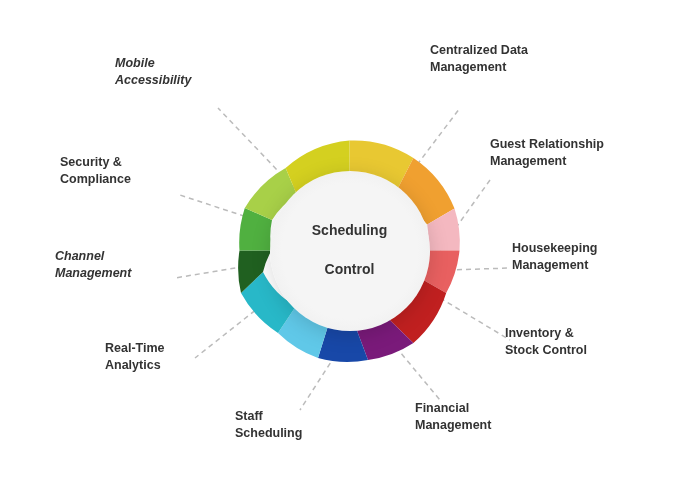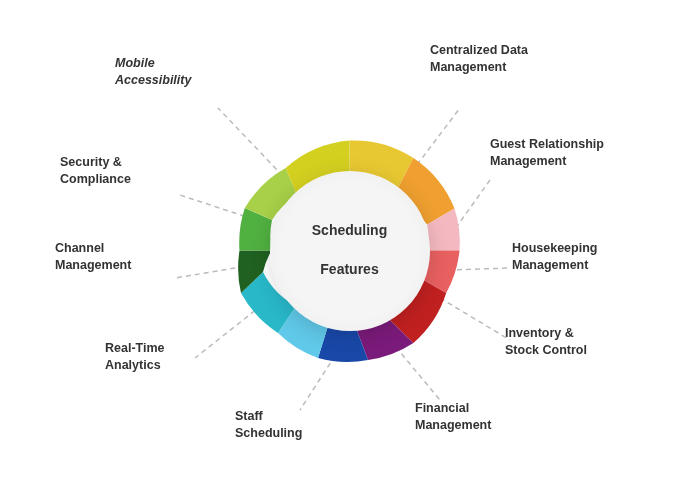--- a/index.html
+++ b/index.html
@@ -100,21 +100,21 @@
 
     <path d="M 244.8 208 A 110 110 0 0 1 285.6 168 L 297 195 A 78 78 0 0 0 272 220 Z" fill="#a8d048"></path>
 
     <path d="M 285.6 168 A 110 110 0 0 1 349.5 140.5 L 349.5 172.5 A 78 78 0 0 0 297 195 Z" fill="#d4d020"></path>
   </svg>
 
   <div class="center-circle">
     <div class="center-text">
       <span>Scheduling</span><br>
       <br>
-      <span>Features</span>
+      <span>Control</span>
     </div>
   </div>
 
   <div class="label" style="left:115px;top:55px;width:110px;font-style:italic;">
     <span>Mobile<br>Accessibility</span>
   </div>
 
   <div class="label" style="left:430px;top:42px;width:140px;">
     <span>Centralized Data<br>Management</span>
   </div>
@@ -136,21 +136,21 @@
   </div>
 
   <div class="label" style="left:105px;top:340px;width:110px;">
     <span>Real-Time<br>Analytics</span>
   </div>
 
   <div class="label" style="left:235px;top:408px;width:110px;">
     <span>Staff<br>Scheduling</span>
   </div>
 
-  <div class="label" style="left:55px;top:240px;width:115px;">
+  <div class="label" style="left:55px;top:248px;width:115px;font-style:italic;">
     <span>Channel<br>Management</span>
   </div>
 
   <div class="label" style="left:60px;top:154px;width:115px;">
     <span>Security &amp;<br>Compliance</span>
   </div>
 
 </div>
 
 </body></html>

